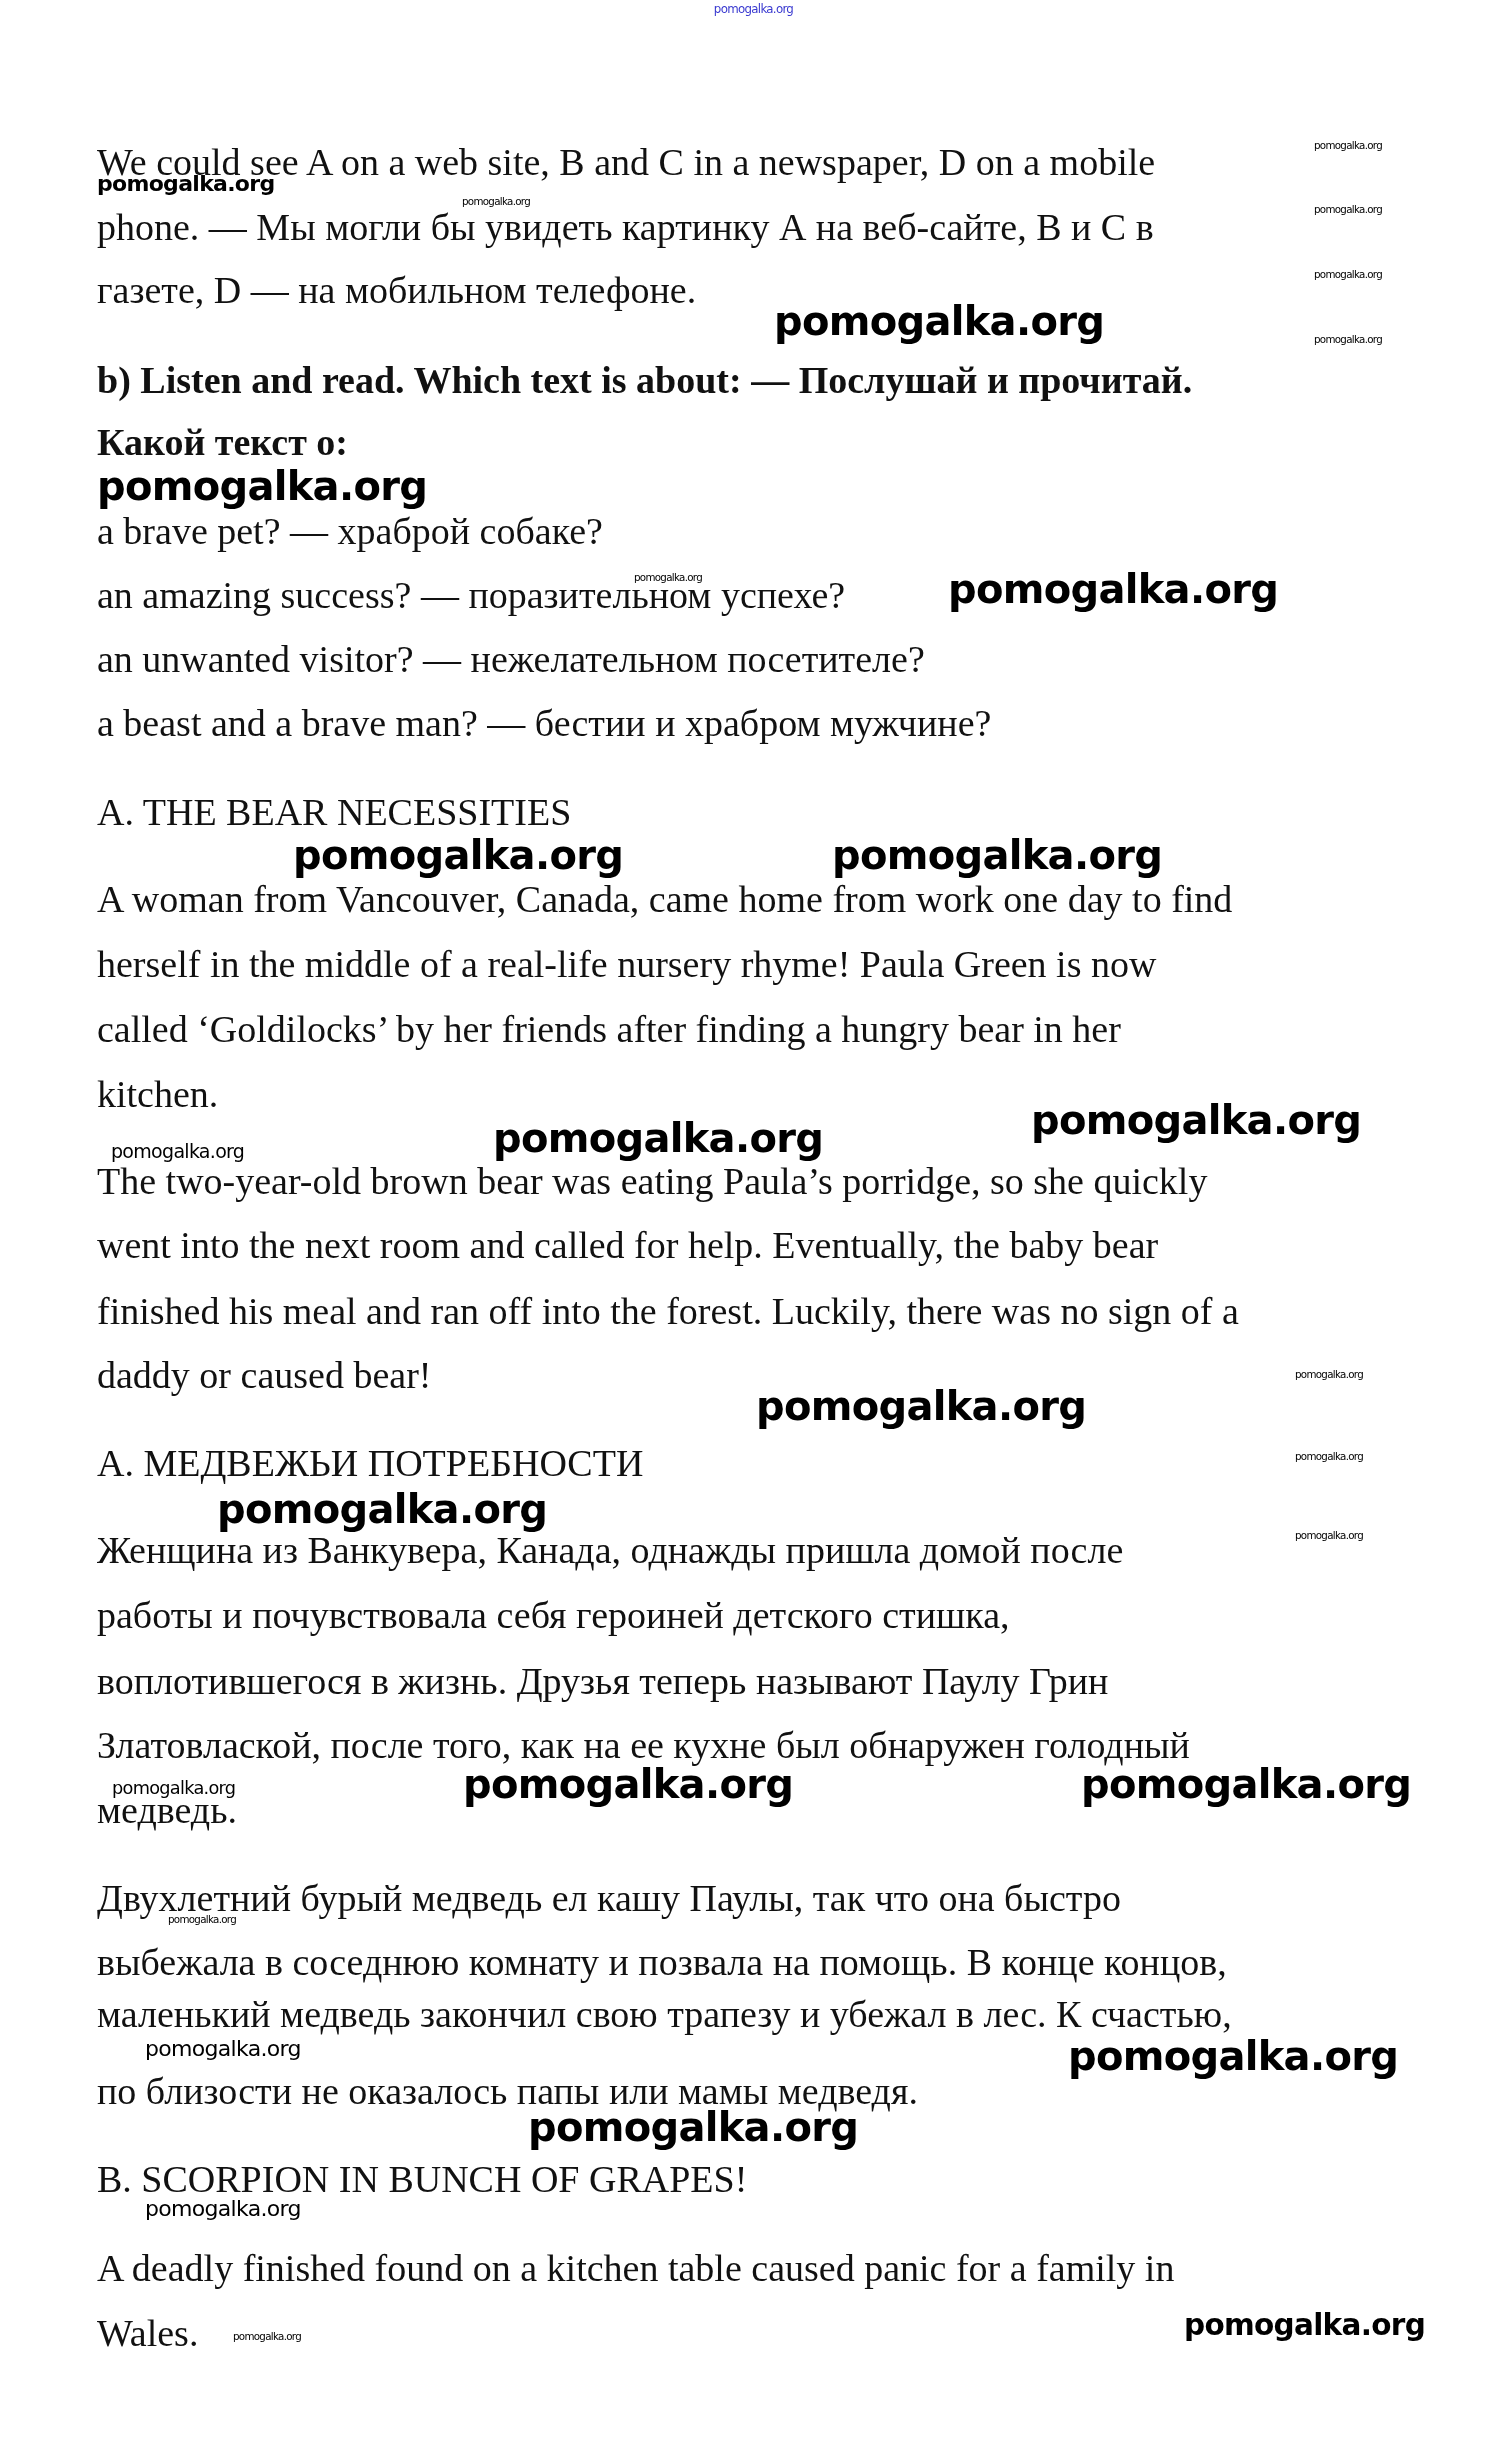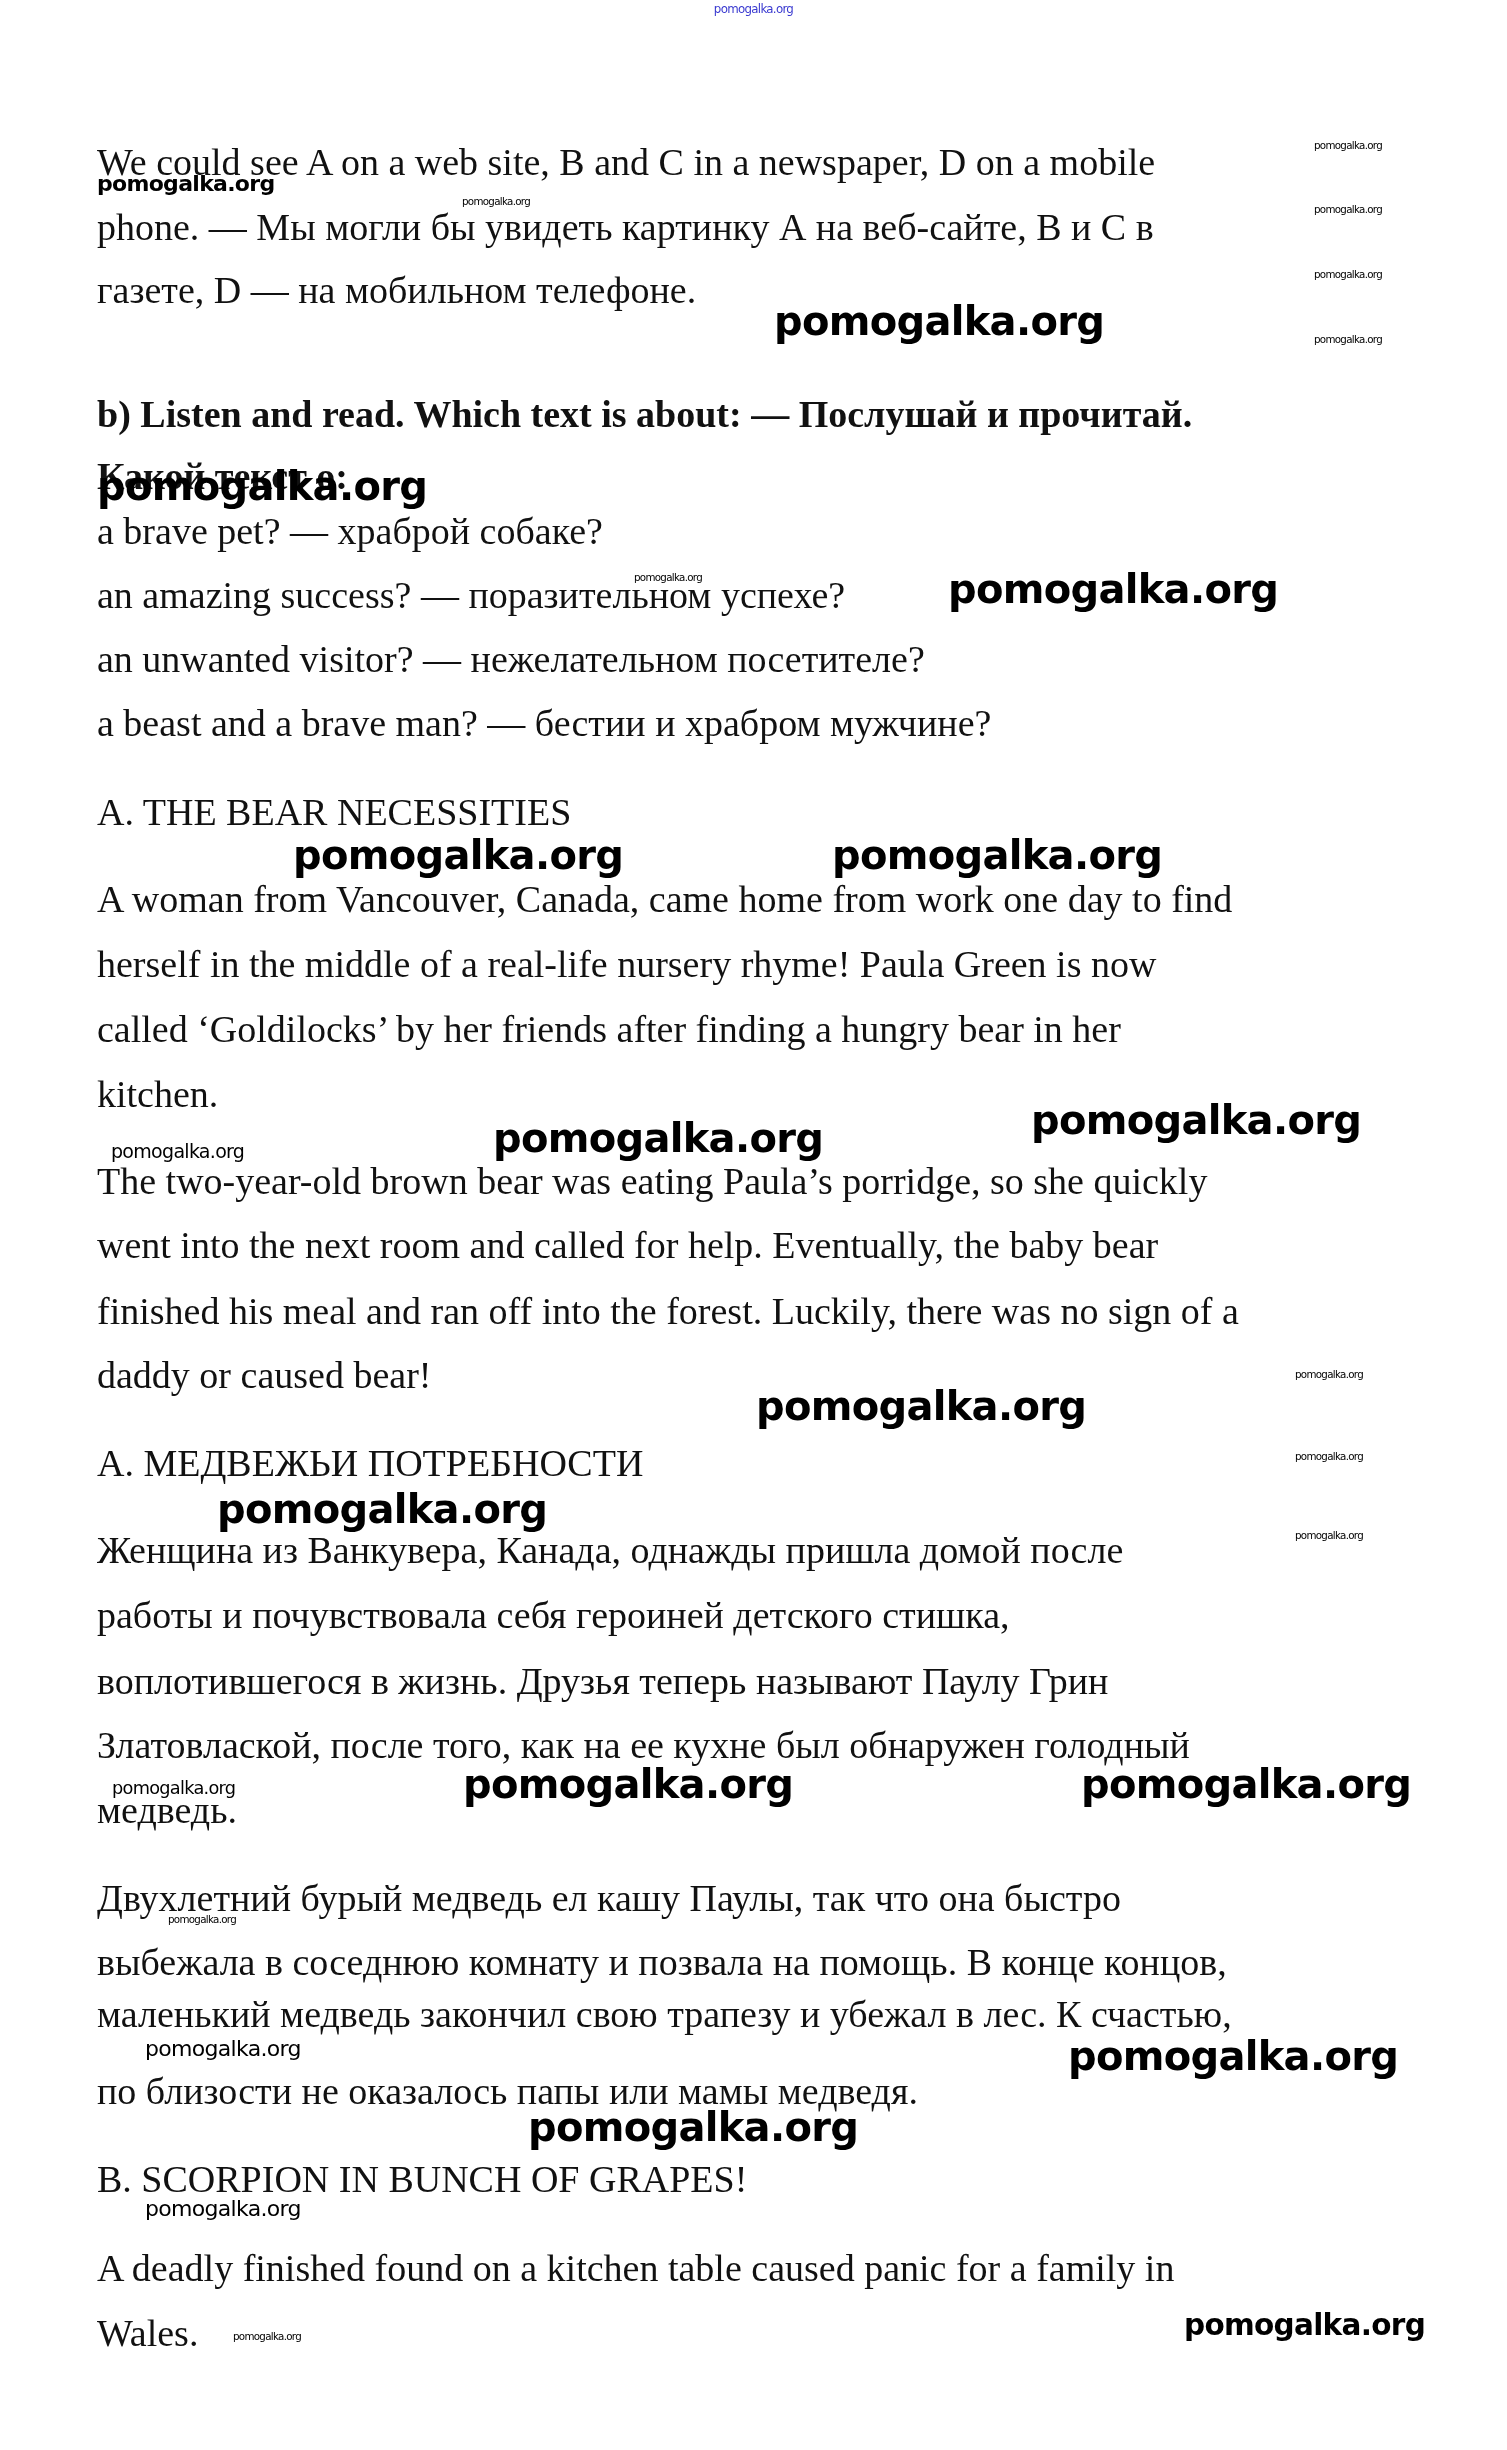--- a/index.html
+++ b/index.html
@@ -1,20 +1,20 @@
 <!DOCTYPE html>
 <html style="font-size:11.8px"><head>
 <meta charset="utf-8">
 <style>
   html, body { margin: 0; padding: 0; background: #ffffff; }
   body { width: 1507px; height: 2450px; position: relative; overflow: hidden;
          font-family: "Liberation Serif", "DejaVu Serif", serif; color: #111111; }
   .line { position: absolute; left: 97px; font-size: 38px; line-height: 44px; white-space: nowrap;
           transform-origin: left center; }
-  .bold { font-weight: bold; margin-top: 34px; }
+  .bold { font-weight: bold; }
   .wm { position: absolute; font-family: "DejaVu Sans", "Liberation Sans", sans-serif; color: #000;
         white-space: nowrap; letter-spacing: -0.7px; }
   .wm-big { font-size: 40px; font-weight: 600; }
   .wm-mid { font-size: 22px; }
   .wm-sm { font-size: 10.3px; }
   .wm-top { font-size: 11.8px; color: #3a3ad0; left: 50%; transform: translateX(-50%); top: 1.5px; }
 </style>
 </head>
 <body>
 

